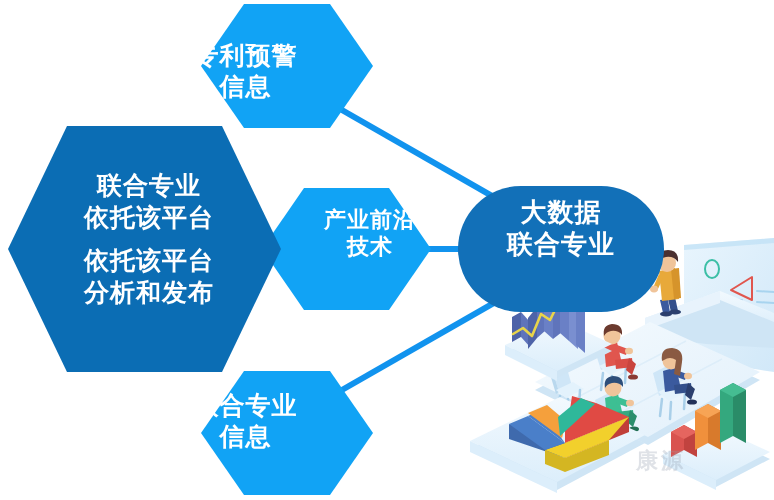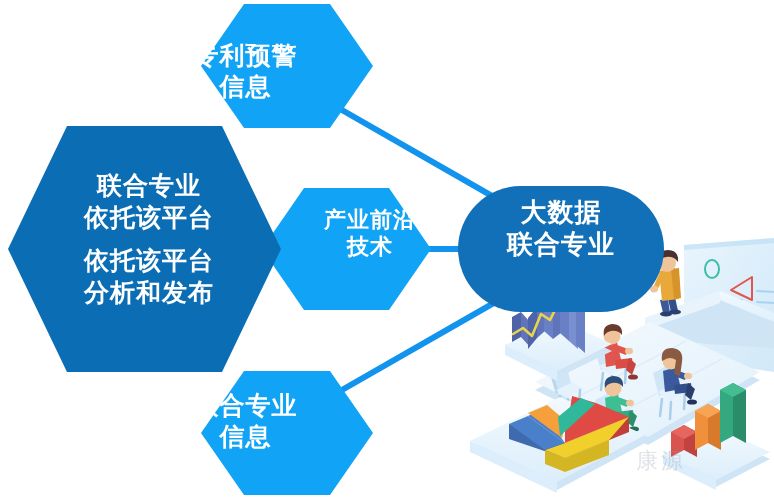--- a/index.html
+++ b/index.html
@@ -70,21 +70,21 @@
     font-size: 26px;
   }
   .watermark {
     position: absolute;
     left: 636px;
     top: 446px;
     width: 130px;
     height: 40px;
     color: rgba(150,160,175,0.30);
     font-size: 22px;
-    font-weight: normal;
+    font-weight: bold;
     letter-spacing: 3px;
     pointer-events: none;
   }
 </style>
 </head>
 <body>
 
 <div id="stage">
 
   <svg id="diagram-svg" viewBox="0 0 774 500">

